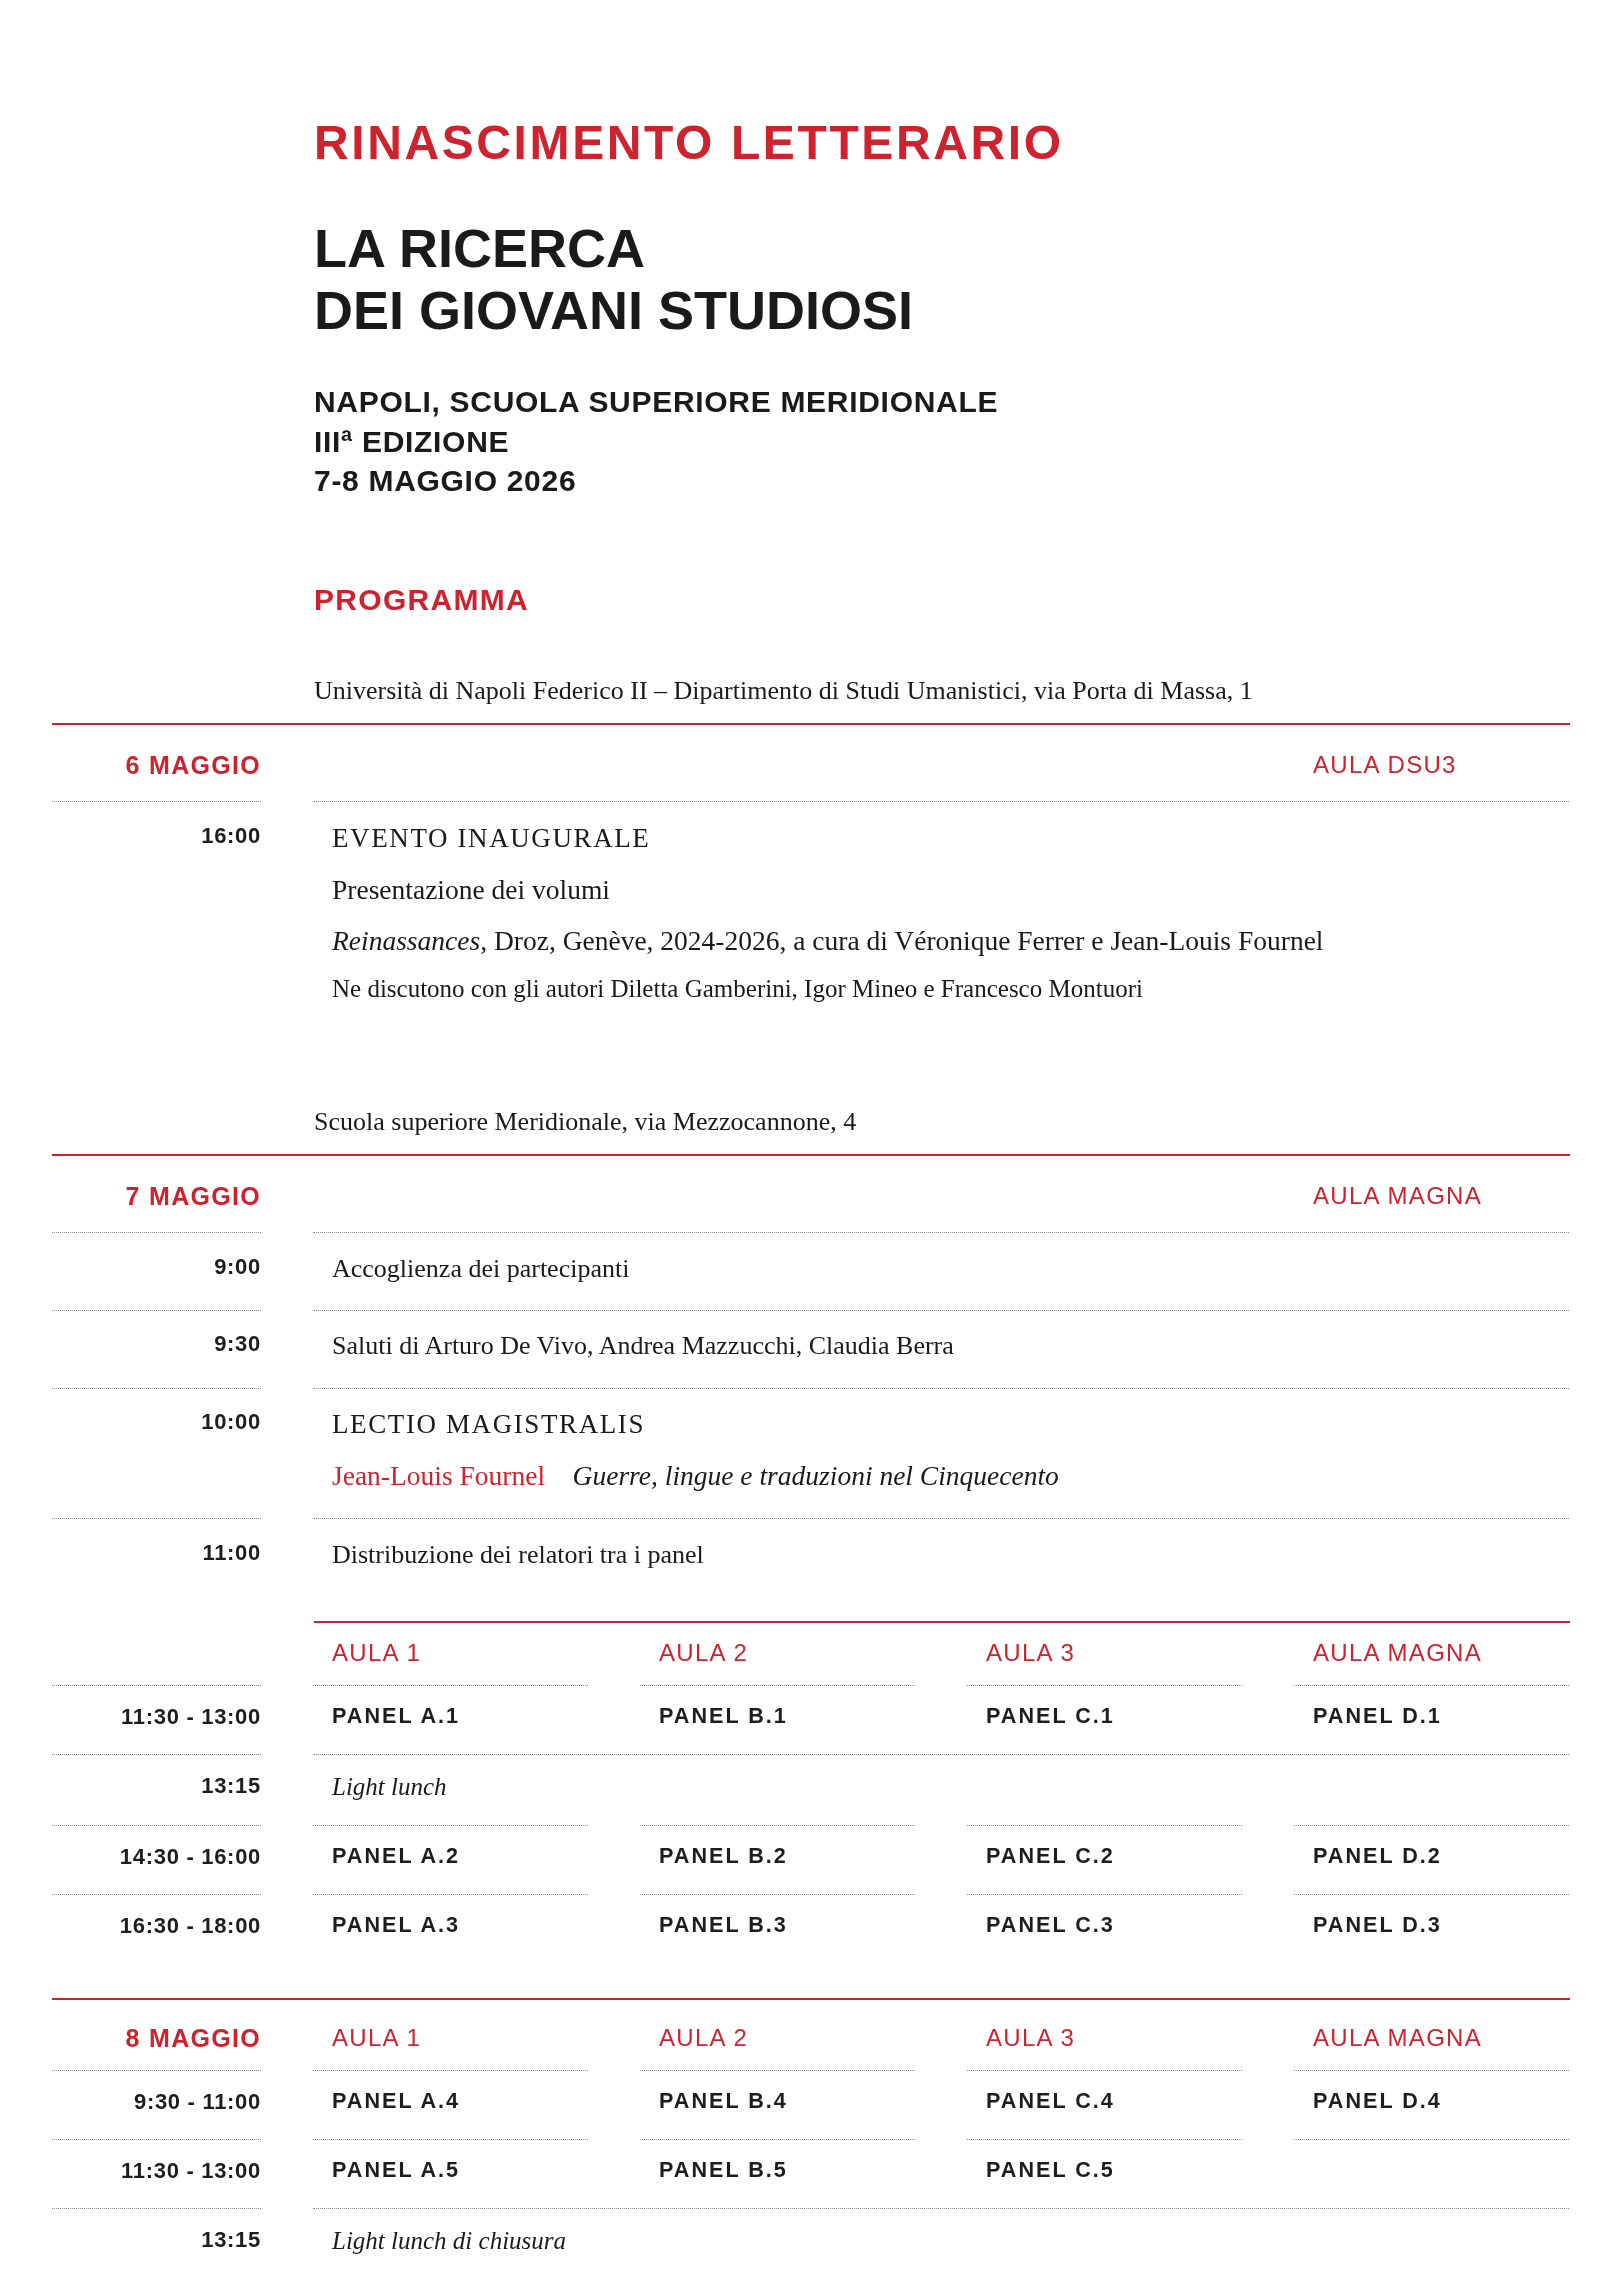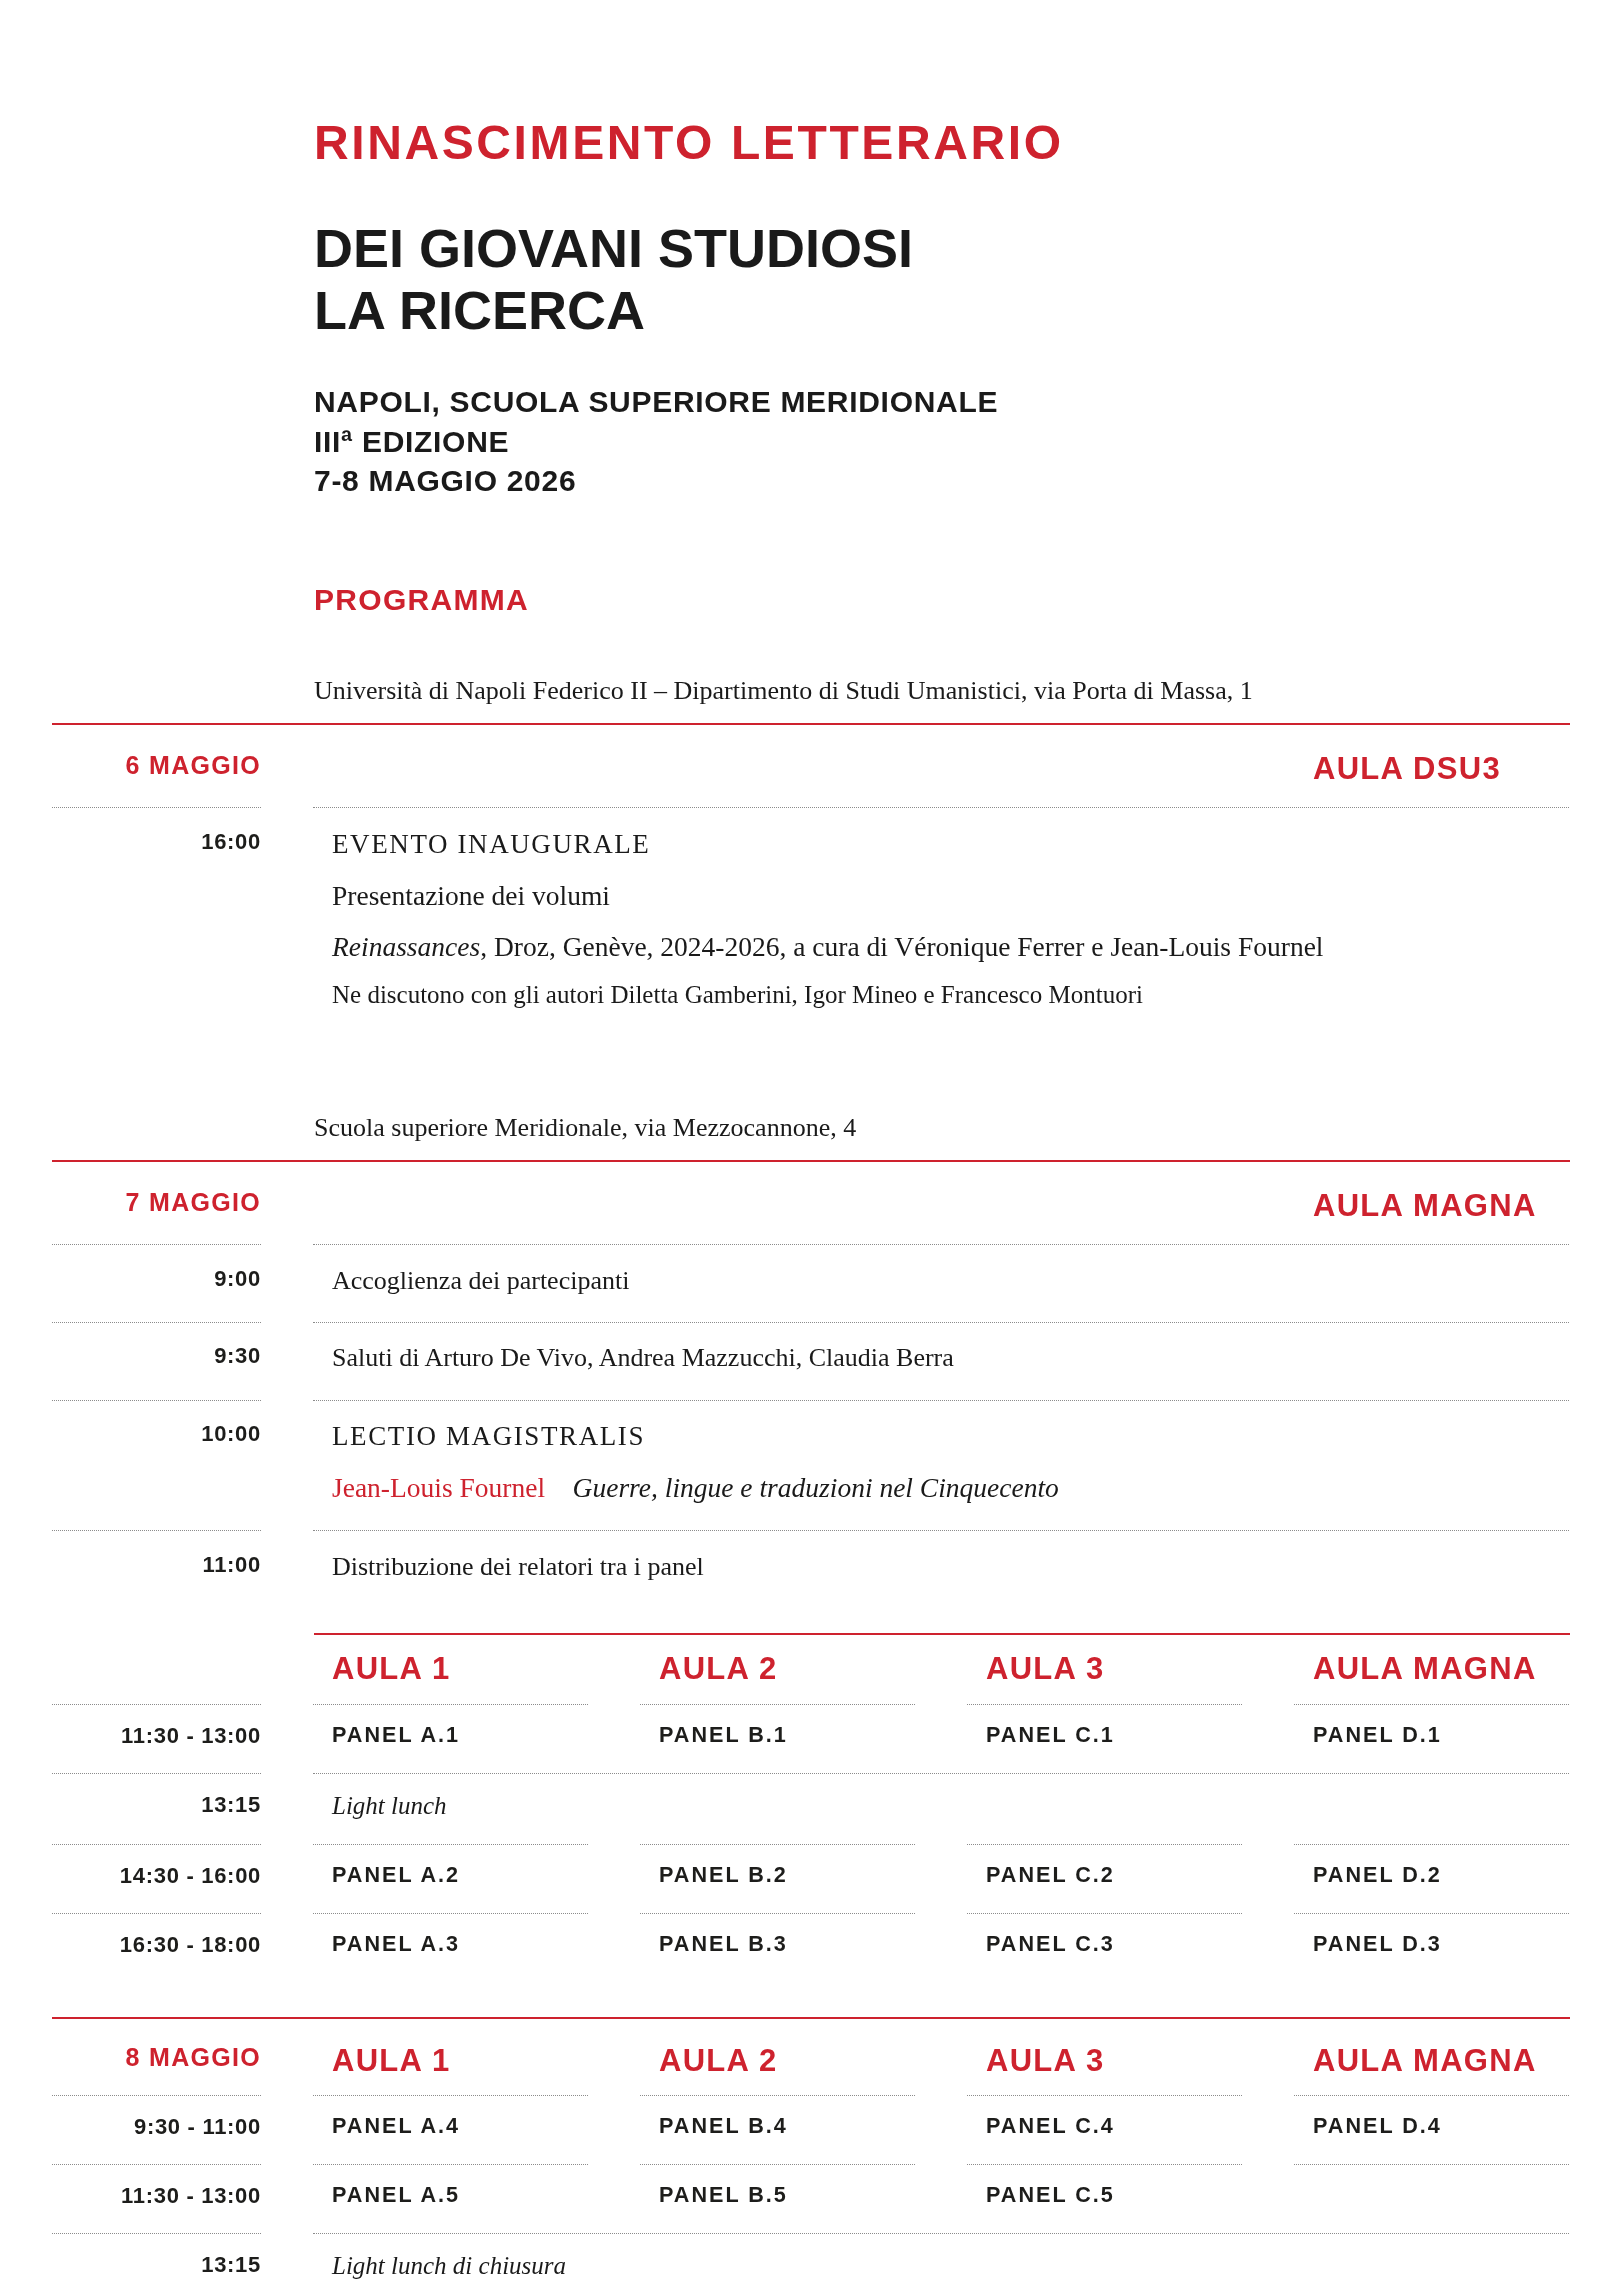--- a/index.html
+++ b/index.html
@@ -71,21 +71,21 @@
   .col4{grid-column:4;}
   
   .daterow{padding:27.5px 0 23.6px;}
   .date-label{
     font-family:"Liberation Sans", sans-serif;
     font-weight:bold;font-size:25px;letter-spacing:1.3px;
     color:var(--red);line-height:1;
   }
   .room-label,.aula-head{
     font-family:"Liberation Sans", sans-serif;
-    font-weight:bold;font-size:31px;letter-spacing:1.3px;
+    font-weight:normal;font-size:24px;letter-spacing:1.3px;
     color:var(--red);line-height:1;
   }
   .headrow{padding:18.3px 0 19.6px;}
   
   .prow{padding:19.6px 0 26px;}
   .prow .text{font-size:26px;line-height:1.2;}
   .kicker{
     font-size:27px;letter-spacing:1.6px;line-height:1.2;color:var(--ink);
   }
   .event-line{font-size:27.5px;line-height:1.2;margin-top:18.3px;}
@@ -105,22 +105,22 @@
   .gap-before-day3{margin-top:34px;}
 </style>
 </head>
 <body>
 
 <div class="page">
 
   <header class="masthead">
     <div class="eyebrow">RINASCIMENTO LETTERARIO</div>
     <h1 class="doc-title">
+      <span style="display:block">LA RICERCA</span>
       <span style="display:block">DEI GIOVANI STUDIOSI</span>
-      <span style="display:block">LA RICERCA</span>
     </h1>
     <div class="subtitle">
       <span style="display:block">NAPOLI, SCUOLA SUPERIORE MERIDIONALE</span>
       <span style="display:block">IIIª EDIZIONE</span>
       <span style="display:block">7-8 MAGGIO 2026</span>
     </div>
     <div class="program-label">PROGRAMMA</div>
   </header>
 
   <section>

